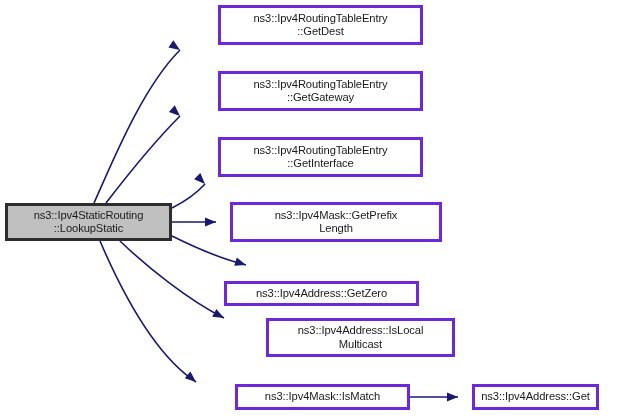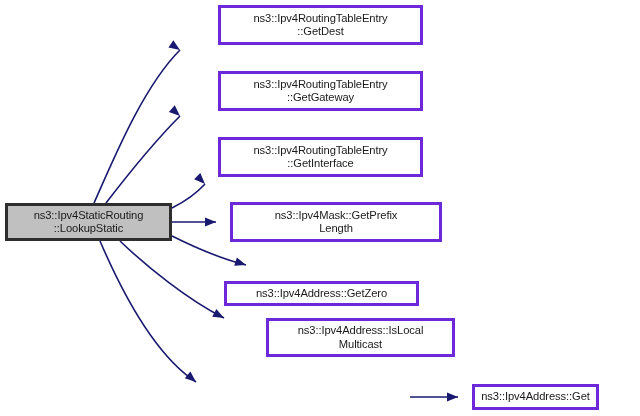--- a/index.html
+++ b/index.html
@@ -75,14 +75,15 @@
 ::GetDest</span></div>
     <div class="node" style="left: 218px; top: 71px; width: 205px; height: 40px;"><span class="node-label">ns3::Ipv4RoutingTableEntry
 ::GetGateway</span></div>
     <div class="node" style="left: 218px; top: 137px; width: 205px; height: 40px;"><span class="node-label">ns3::Ipv4RoutingTableEntry
 ::GetInterface</span></div>
     <div class="node" style="left: 230px; top: 202px; width: 212px; height: 40px;"><span class="node-label">ns3::Ipv4Mask::GetPrefix
 Length</span></div>
     <div class="node" style="left: 224px; top: 268px; width: 195px; height: 25px; margin-top: 13px;"><span class="node-label">ns3::Ipv4Address::GetZero</span></div>
     <div class="node" style="left: 226px; top: 318px; width: 189px; height: 39px; margin-left: 40px;"><span class="node-label">ns3::Ipv4Address::IsLocal
 Multicast</span></div>
+    <div class="node" style="left: 235px; top: 384px; width: 175px; height: 26px;"><span class="node-label">ns3::Ipv4Mask::IsMatch</span></div>
     <div class="node" style="left: 472px; top: 384px; width: 127px; height: 26px;"><span class="node-label">ns3::Ipv4Address::Get</span></div>
   </div>
 
 </body></html>

